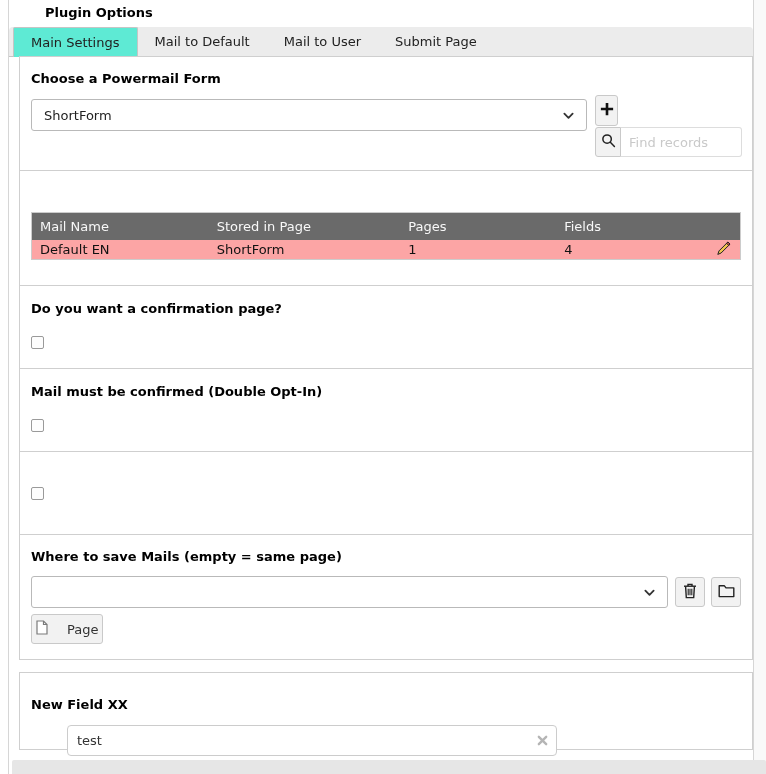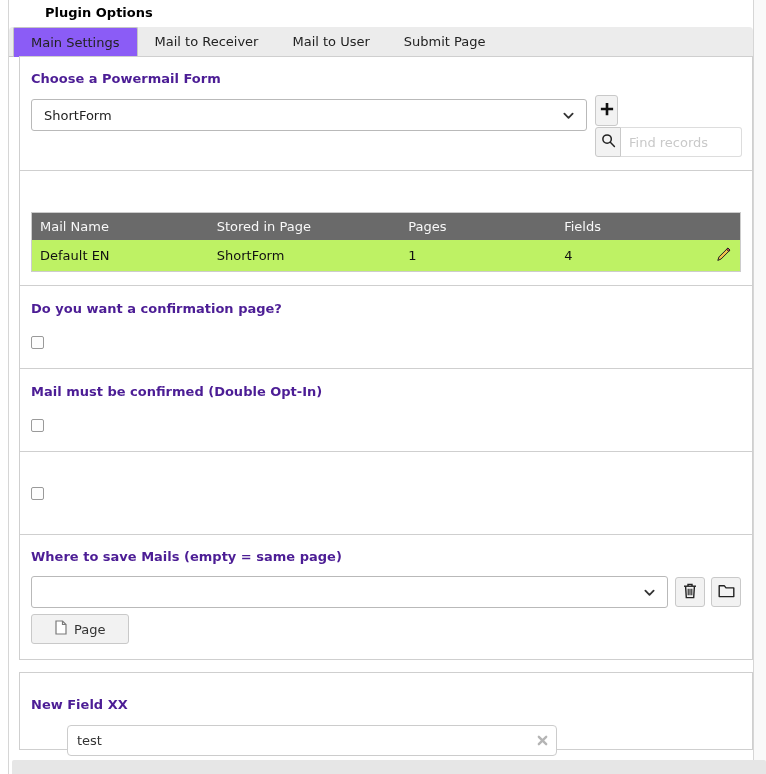--- a/index.html
+++ b/index.html
@@ -12,64 +12,64 @@
   .rule-right { position:absolute; left:753px; top:0; bottom:0; width:1px; background:#d6d6d6; }
 
   .content { position:absolute; left:9px; top:0; width:744px; }
 
   .panel-title { height:27px; padding:5px 0 0 8px; font-weight:bold; color:#000;margin-left:28px; }
 
   
   .tabbar { height:30px; background:#ececec; border-bottom:1px solid #c5c5c5;
             border-radius:4px 4px 0 0; display:flex; align-items:stretch; padding-left:4px; }
   .tab { display:flex; align-items:center; padding:0 17px; color:#222; cursor:pointer; white-space:nowrap; }
-  .tab.active { background:#8b5cf6; border:1px solid #c5c5c5; border-bottom:none; margin-bottom:-1px;
+  .tab.active { background:#5eead4; border:1px solid #c5c5c5; border-bottom:none; margin-bottom:-1px;
                 border-radius:2px 2px 0 0; }
 
   
   .sections { margin-left:10px; width:734px; }
   .section { border:1px solid #cfcfcf; margin-top:-1px; background:#fff; position:relative; }
-  .sec-label { font-weight:bold; color:#4c1d95; }
+  .sec-label { font-weight:bold; color:#000000; }
 
   .sec-form { height:115px; padding:14px 0 0 11px; }
   .big-select { margin-top:13px; width:556px; height:32px; border:1px solid #b9b9b9; border-radius:3px;
                 background:#fff; display:flex; align-items:center; padding:0 12px; cursor:pointer; }
   .big-select .sel-text { flex:1; color:#222; }
   .addsearch { position:absolute; top:38px; left:575px; }
   .btn { background:#f2f2f2; border:1px solid #c9c9c9; border-radius:3px; display:inline-flex;
          align-items:center; justify-content:center; cursor:pointer; }
   .btn-plus { width:23px; height:31px; }
   .searchrow { display:flex; margin-top:1px; }
   .btn-search { width:26px; height:30px; border-radius:3px 0 0 3px; }
   .find-input { width:121px; height:30px; border:1px solid #ddd; border-left:none; border-radius:0 3px 3px 0;
                 padding:4px 8px; font:inherit; color:#404040; outline:none; }
   .find-input::placeholder { color:#c9c9c9; }
 
   .sec-table { height:116px; padding:41px 11px 0 11px; }
   table { width:100%; border-collapse:collapse; border:1px solid #ccc; table-layout:fixed; }
   thead th { background:#6a6a6a; color:#f8f8f8; font-weight:normal; text-align:left; padding:6px 8px; }
-  tbody td { padding:6px 8px; color:#111; background:#bef264;margin-top:36px; }
+  tbody td { padding:0 8px; color:#111; background:#fca5a5;margin-top:36px; }
   th.c1,td.c1{ width:25%; } th.c2,td.c2{ width:27%; } th.c3,td.c3{ width:22%; }
   th.c4,td.c4{ width:21%; } th.c5,td.c5{ width:5%; }
   td.c5 { text-align:right; }
   .edit-link { display:inline-block; cursor:pointer; line-height:0; }
 
   .sec-check { height:84px; padding:15px 12px 0 11px; }
   .checkbox { appearance:none; -webkit-appearance:none; width:13px; height:13px; border:1px solid #9a9a9a;
               border-radius:2px; background:#fdfdfd; display:block; margin-top:20px; cursor:pointer; }
 
   .sec-save { height:126px; padding:14px 11px 0 11px; }
   .save-row { display:flex; margin-top:12px; align-items:center; }
   .save-select { flex:1; height:32px; border:1px solid #b9b9b9; border-radius:3px; background:#fff;
                  display:flex; align-items:center; padding:0 12px; cursor:pointer; }
   .save-select .sel-text { flex:1; }
   .btn-sq { width:30px; height:30px; }
   .save-row .btn-trash { margin-left:7px; }
   .save-row .btn-folder { margin-left:6px; }
-  .btn-page { margin-top:6px; height:30px; padding:0 23px; gap:7px; color:#333; }
+  .btn-page { margin-top:6px; height:30px; padding:0 4px; gap:19px; color:#333; }
 
   .gap { height:13px; }
 
   .sec-new { height:78px; padding:24px 11px 0 11px; }
   .newfield-wrap { position:relative; margin-top:13px; width:490px;margin-left:36px; }
   .newfield-input { width:100%; height:31px; border:1px solid #ccc; border-radius:4px; padding:0 28px 0 9px;
                     font:inherit; color:#333; outline:none; background:#fff; }
   .clear-x { position:absolute; right:9px; top:10px; cursor:pointer; line-height:0; }
 
   .bottom-strip { position:absolute; left:12px; right:0; top:760px; height:14px; background:#e6e6e6;
@@ -85,21 +85,21 @@
 
   <div class="content">
 
     <div class="panel-title">Plugin Options</div>
 
     <div class="tabbar">
       <div class="tab active">
         <span>Main Settings</span>
       </div>
       <div class="tab">
-        <span>Mail to Receiver</span>
+        <span>Mail to Default</span>
       </div>
       <div class="tab">
         <span>Mail to User</span>
       </div>
       <div class="tab">
         <span>Submit Page</span>
       </div>
     </div>
 
     <div class="sections">

